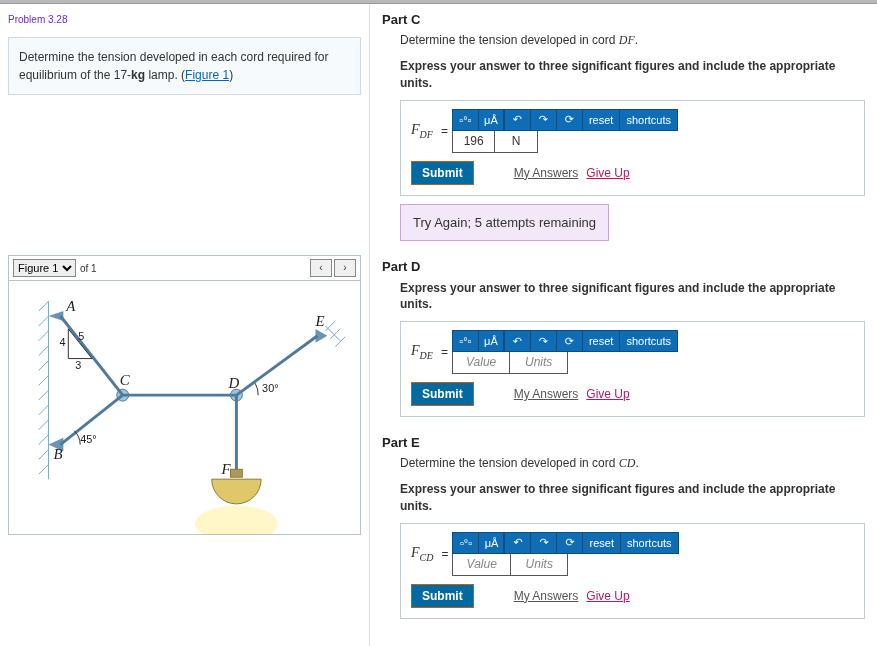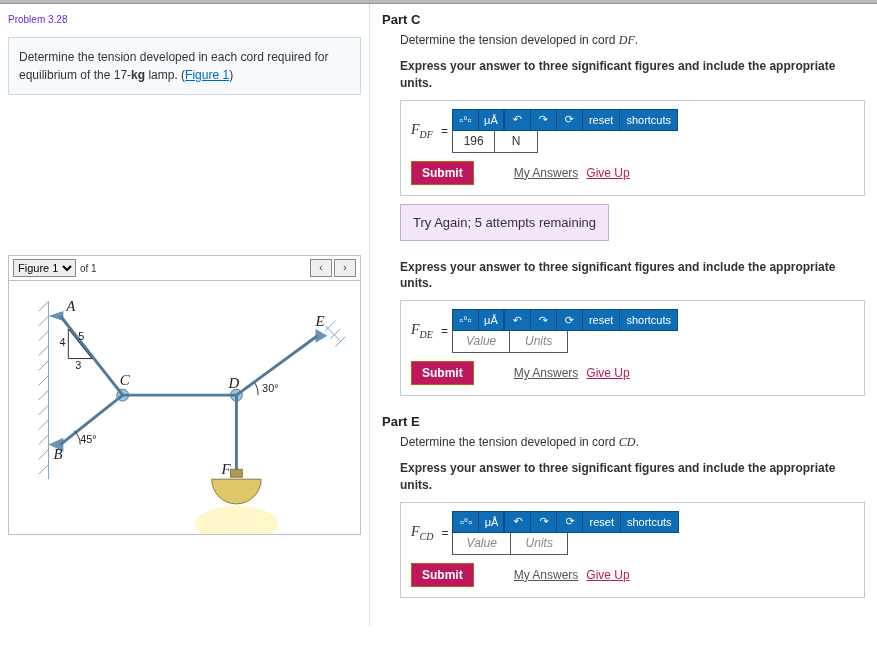--- a/index.html
+++ b/index.html
@@ -35,21 +35,21 @@
   .tb-spacer { flex:1; background:#0f6db5; border-top:1px solid #0a4d80; border-bottom:1px solid #0a4d80; }
   .tb-right { display:flex; }
   .input-row { display:flex; border:1px solid #555; border-top:none; height:22px; width: 86px; }
   .input-row.placeholder { width: 116px; }
   .val-cell { flex:1; text-align:center; line-height:21px; border-right:1px solid #555; font-size:12px; }
   .val-cell.ph { color:#888; font-style:italic; }
   .unit-cell { flex:1; text-align:center; line-height:21px; font-size:12px; }
   .unit-cell.ph { color:#888; font-style:italic; }
   .toolbar-wrap { display:inline-block; }
   .submit-row { margin-top: 8px; display:flex; align-items:center; }
-  .submit-btn { background:#be185d; color:#fff; border:1px solid #c05f0a; padding:4px 10px; font-weight:bold; font-size:12px; cursor:pointer; }
+  .submit-btn { background:#0369a1; color:#fff; border:1px solid #c05f0a; padding:4px 10px; font-weight:bold; font-size:12px; cursor:pointer; }
   .my-answers { margin-left:40px; color:#555; font-size:12px; text-decoration:underline; cursor:pointer; }
   .give-up { margin-left:8px; color:#be185d; font-size:12px; text-decoration:underline; cursor:pointer; }
   .feedback { margin-top:8px; border:1px solid #c9a8d9; background:#f3e8fa; padding:10px 12px; font-size:13px; color:#333; display:inline-block; }
   .top-bar { height:4px; background:#b8b8b8; border-bottom:1px solid #999; }
 </style>
 </head>
 <body>
 
 <div class="top-bar"></div>
 <div class="container">
@@ -180,20 +180,21 @@
             <button class="submit-btn">Submit</button>
             <span class="my-answers">My Answers</span>
             <span class="give-up">Give Up</span>
           </div>
         </div>
         <div class="feedback">Try Again; 5 attempts remaining</div>
       </div>
     </div>
 
     <div class="part">
+      <div class="part-title">Part D</div>
       <div class="part-sub">
         <div class="part-details">Express your answer to three significant figures and include the appropriate units.</div>
         <div class="answer-box">
           <div class="ans-row">
             <span class="ans-label"><span>F</span><sub class="ans-sub">DE</sub></span>
             <span class="ans-eq">=</span>
             <div class="toolbar-wrap">
               <div class="toolbar">
                 <div class="tb-left">
                   <div class="tb-btn">▫°▫</div>

